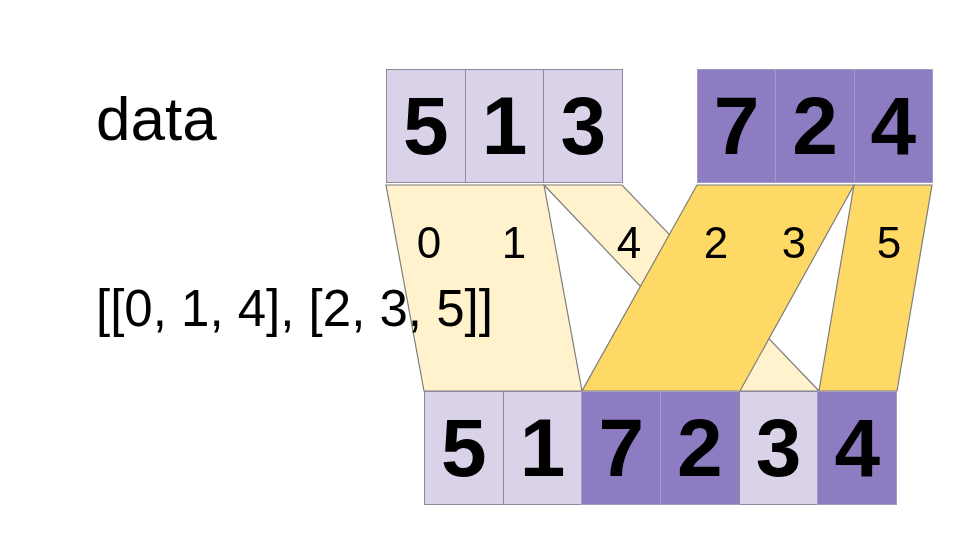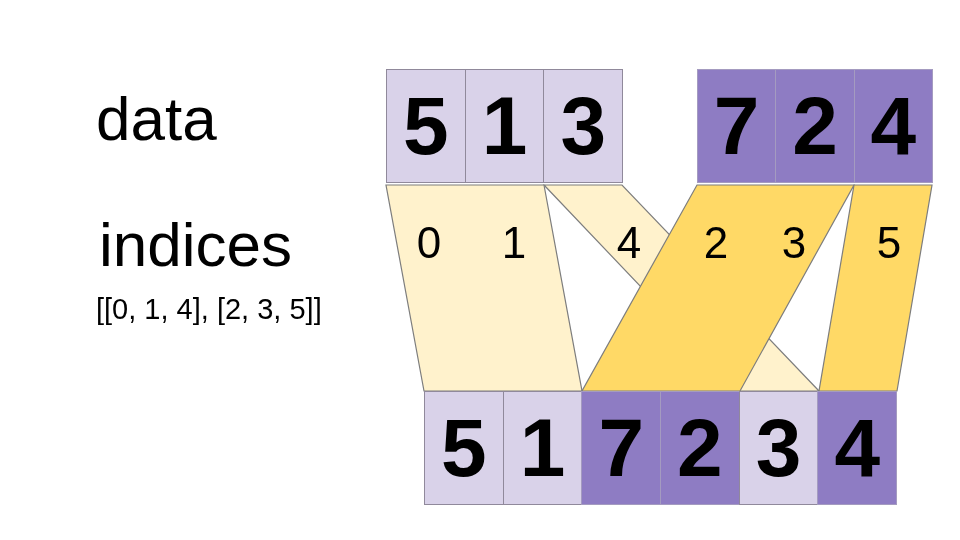--- a/index.html
+++ b/index.html
@@ -1,21 +1,21 @@
 <!DOCTYPE html>
 <html><head>
 <meta charset="utf-8">
 <style>
   html,body{margin:0;padding:0;background:#ffffff;}
   .canvas{
     position:relative;width:960px;height:540px;background:#ffffff;
     font-family:"Liberation Sans",sans-serif;overflow:hidden;color:#000;margin-left:44px;
   }
   .label{position:absolute;font-size:62px;line-height:62px;white-space:nowrap;}
-  .sublabel{position:absolute;font-size:29px;line-height:40px;white-space:nowrap;text-align:right;}
+  .sublabel{position:absolute;font-size:51px;line-height:40px;white-space:nowrap;text-align:right;}
   svg.flows{position:absolute;left:0;top:0;}
   svg.flows polygon{stroke:#7d7d7d;stroke-width:1.2;stroke-linejoin:miter;}
   .row{position:absolute;display:flex;}
   .cell{
     flex:1;display:flex;align-items:center;justify-content:center;
     font-weight:bold;font-size:82px;box-sizing:border-box;
     border:1px solid #90899b;margin-left:-1px;
   }
   .cell:first-child{margin-left:0;}
   .light{background:#d9d2e9;}
@@ -31,21 +31,20 @@
 <div class="canvas">
 
   <svg class="flows" width="960" height="540" viewBox="0 0 960 540">
     <polygon points="500,185 578,185 775,391 696,391" fill="#fff2cc"></polygon>
     <polygon points="342,185 500,185 538,391 380,391" fill="#fff2cc"></polygon>
     <polygon points="653,185 810,185 696,391 538,391" fill="#ffd966"></polygon>
     <polygon points="810,185 888,185 853,391 775,391" fill="#ffd966"></polygon>
   </svg>
 
   <div class="label" style="left:52px;top:88px">data</div>
-  <div class="label" style="left:55px;top:214px">indices</div>
   <div class="sublabel" style="left:52px;top:289px">[[0, 1, 4], [2, 3, 5]]</div>
 
   <div class="row" style="left:342px;top:69px;width:237px;height:114px">
     <div class="cell light">5</div>
     <div class="cell light">1</div>
     <div class="cell light">3</div>
   </div>
 
   <div class="row" style="left:653px;top:69px;width:236px;height:114px">
     <div class="cell dark">7</div>

